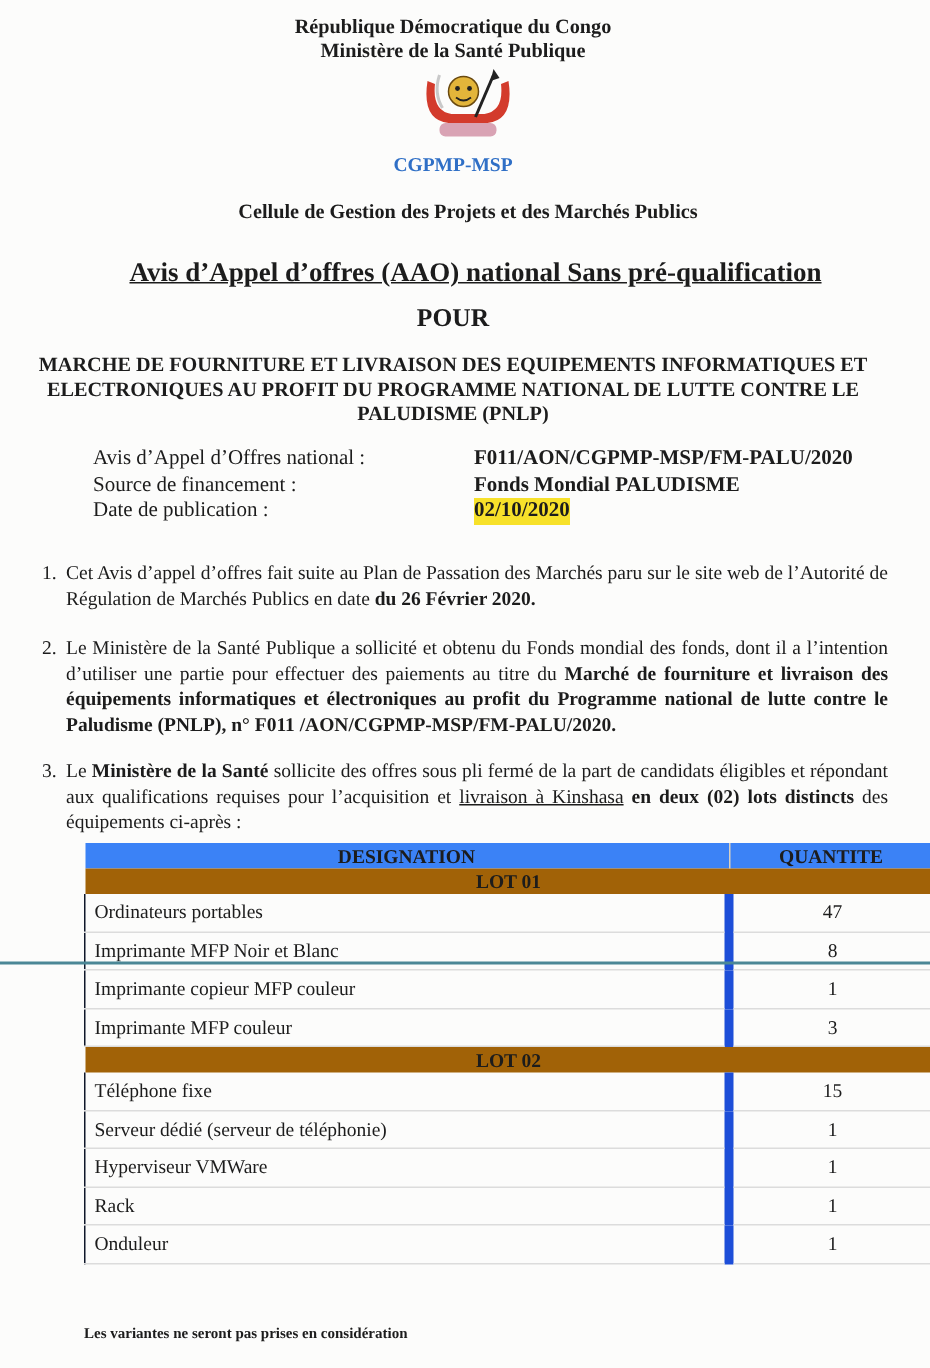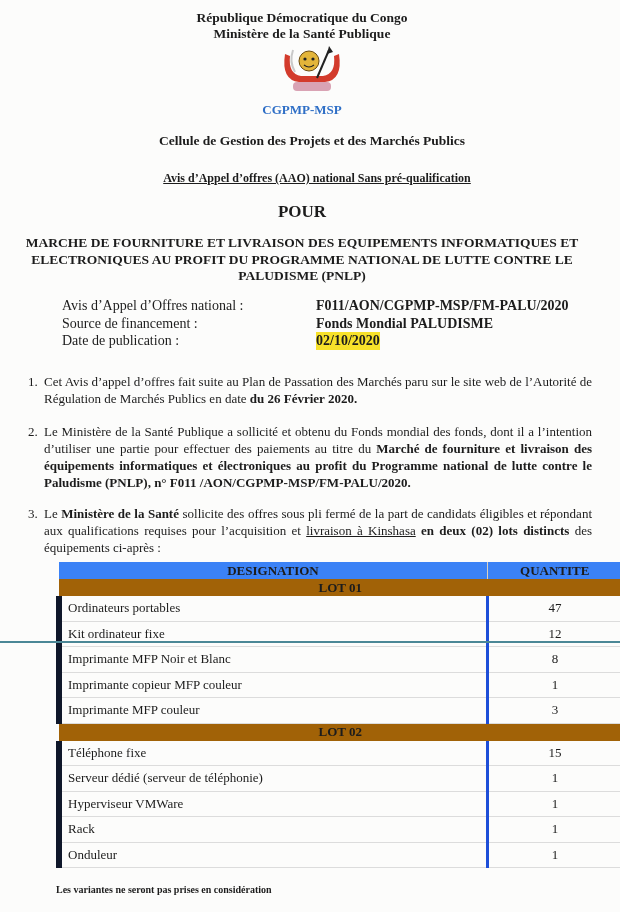--- a/index.html
+++ b/index.html
@@ -6,21 +6,21 @@
   body {
     width:620px; height:912px; overflow:hidden; position:relative;
     background:#fcfcfb; color:#1c1c1c;
     font-family:"Liberation Serif", serif;
   }
   .abs { position:absolute; }
   .center { left:0; width:580px; text-align:center;margin-left:12px; }
   .hdr { font-weight:bold; font-size:13.5px; line-height:16px; }
   .blue { color:#2f6fc6; font-weight:bold; font-size:13px; }
   .cell { font-weight:bold; font-size:13.5px; }
-  .title { font-weight:bold; font-size:12px; text-decoration:underline;padding-left:15px; }
+  .title { font-weight:bold; font-size:18px; text-decoration:underline;padding-left:15px; }
   .pour { font-weight:bold; font-size:17px; }
   .market { font-weight:bold; font-size:13.5px; line-height:16.5px; }
   .kv { font-size:14px; line-height:17.5px; }
   .kv .row { position:relative; height:17.5px; }
   .kv .k { position:absolute; left:26px; }
   .kv .v { position:absolute; left:280px; font-weight:bold; }
   .hl { background:#f7e12a; }
   .para { font-size:13px; line-height:17px; text-align:justify; }
   .para .num { position:absolute; left:28px; }
   .para .txt { position:absolute; left:44px; width:548px; }
@@ -28,22 +28,22 @@
   .u { text-decoration:underline; }
   table.items {
     position:absolute; left:56px; top:562px; width:566px;
     border-collapse:collapse; font-size:13px;
   }
   table.items td, table.items th { padding:0 6px; height:24.5px; }
   table.items th { background:#3b82f6; font-weight:bold; font-size:13px; height:17px; }
   table.items th.q { border-left:1px solid #d9d0c0; }
   tr.lot td { background:#a16207; font-weight:bold; text-align:center; height:17px; }
   tr.item td { border-bottom:1px solid #dcdcdc; }
-  tr.item td.d { border-left:6px solid #0f172a; }
-  tr.item td.q { text-align:center; border-left:3px solid #1d4ed8; border-right:1px solid #dcdcdc; width:120px; }
+  tr.item td.d { border-left:1px solid #0f172a; }
+  tr.item td.q { text-align:center; border-left:6px solid #1d4ed8; border-right:1px solid #dcdcdc; width:120px; }
   .divider { position:absolute; left:0; top:641px; width:620px; height:2px; background:#4b8796; }
   .footer { font-weight:bold; font-size:10px; }
 </style>
 </head>
 <body>
 
 <div class="abs center hdr" style="top:10px;">République Démocratique du Congo</div>
 <div class="abs center hdr" style="top:26px;">Ministère de la Santé Publique</div>
 
 <div class="abs" style="left:279px; top:44px; width:66px; height:50px;">
@@ -110,24 +110,20 @@
   </thead>
   <tbody id="tbody">
       <tr class="lot">
         <td colspan="2">LOT 01</td>
       </tr>
       <tr class="item">
         <td class="d">Ordinateurs portables</td>
         <td class="q">47</td>
       </tr>
       <tr class="item">
-        <td class="d">Kit ordinateur fixe</td>
-        <td class="q">12</td>
-      </tr>
-      <tr class="item">
         <td class="d">Imprimante MFP Noir et Blanc</td>
         <td class="q">8</td>
       </tr>
       <tr class="item">
         <td class="d">Imprimante copieur MFP couleur</td>
         <td class="q">1</td>
       </tr>
       <tr class="item">
         <td class="d">Imprimante MFP couleur</td>
         <td class="q">3</td>

